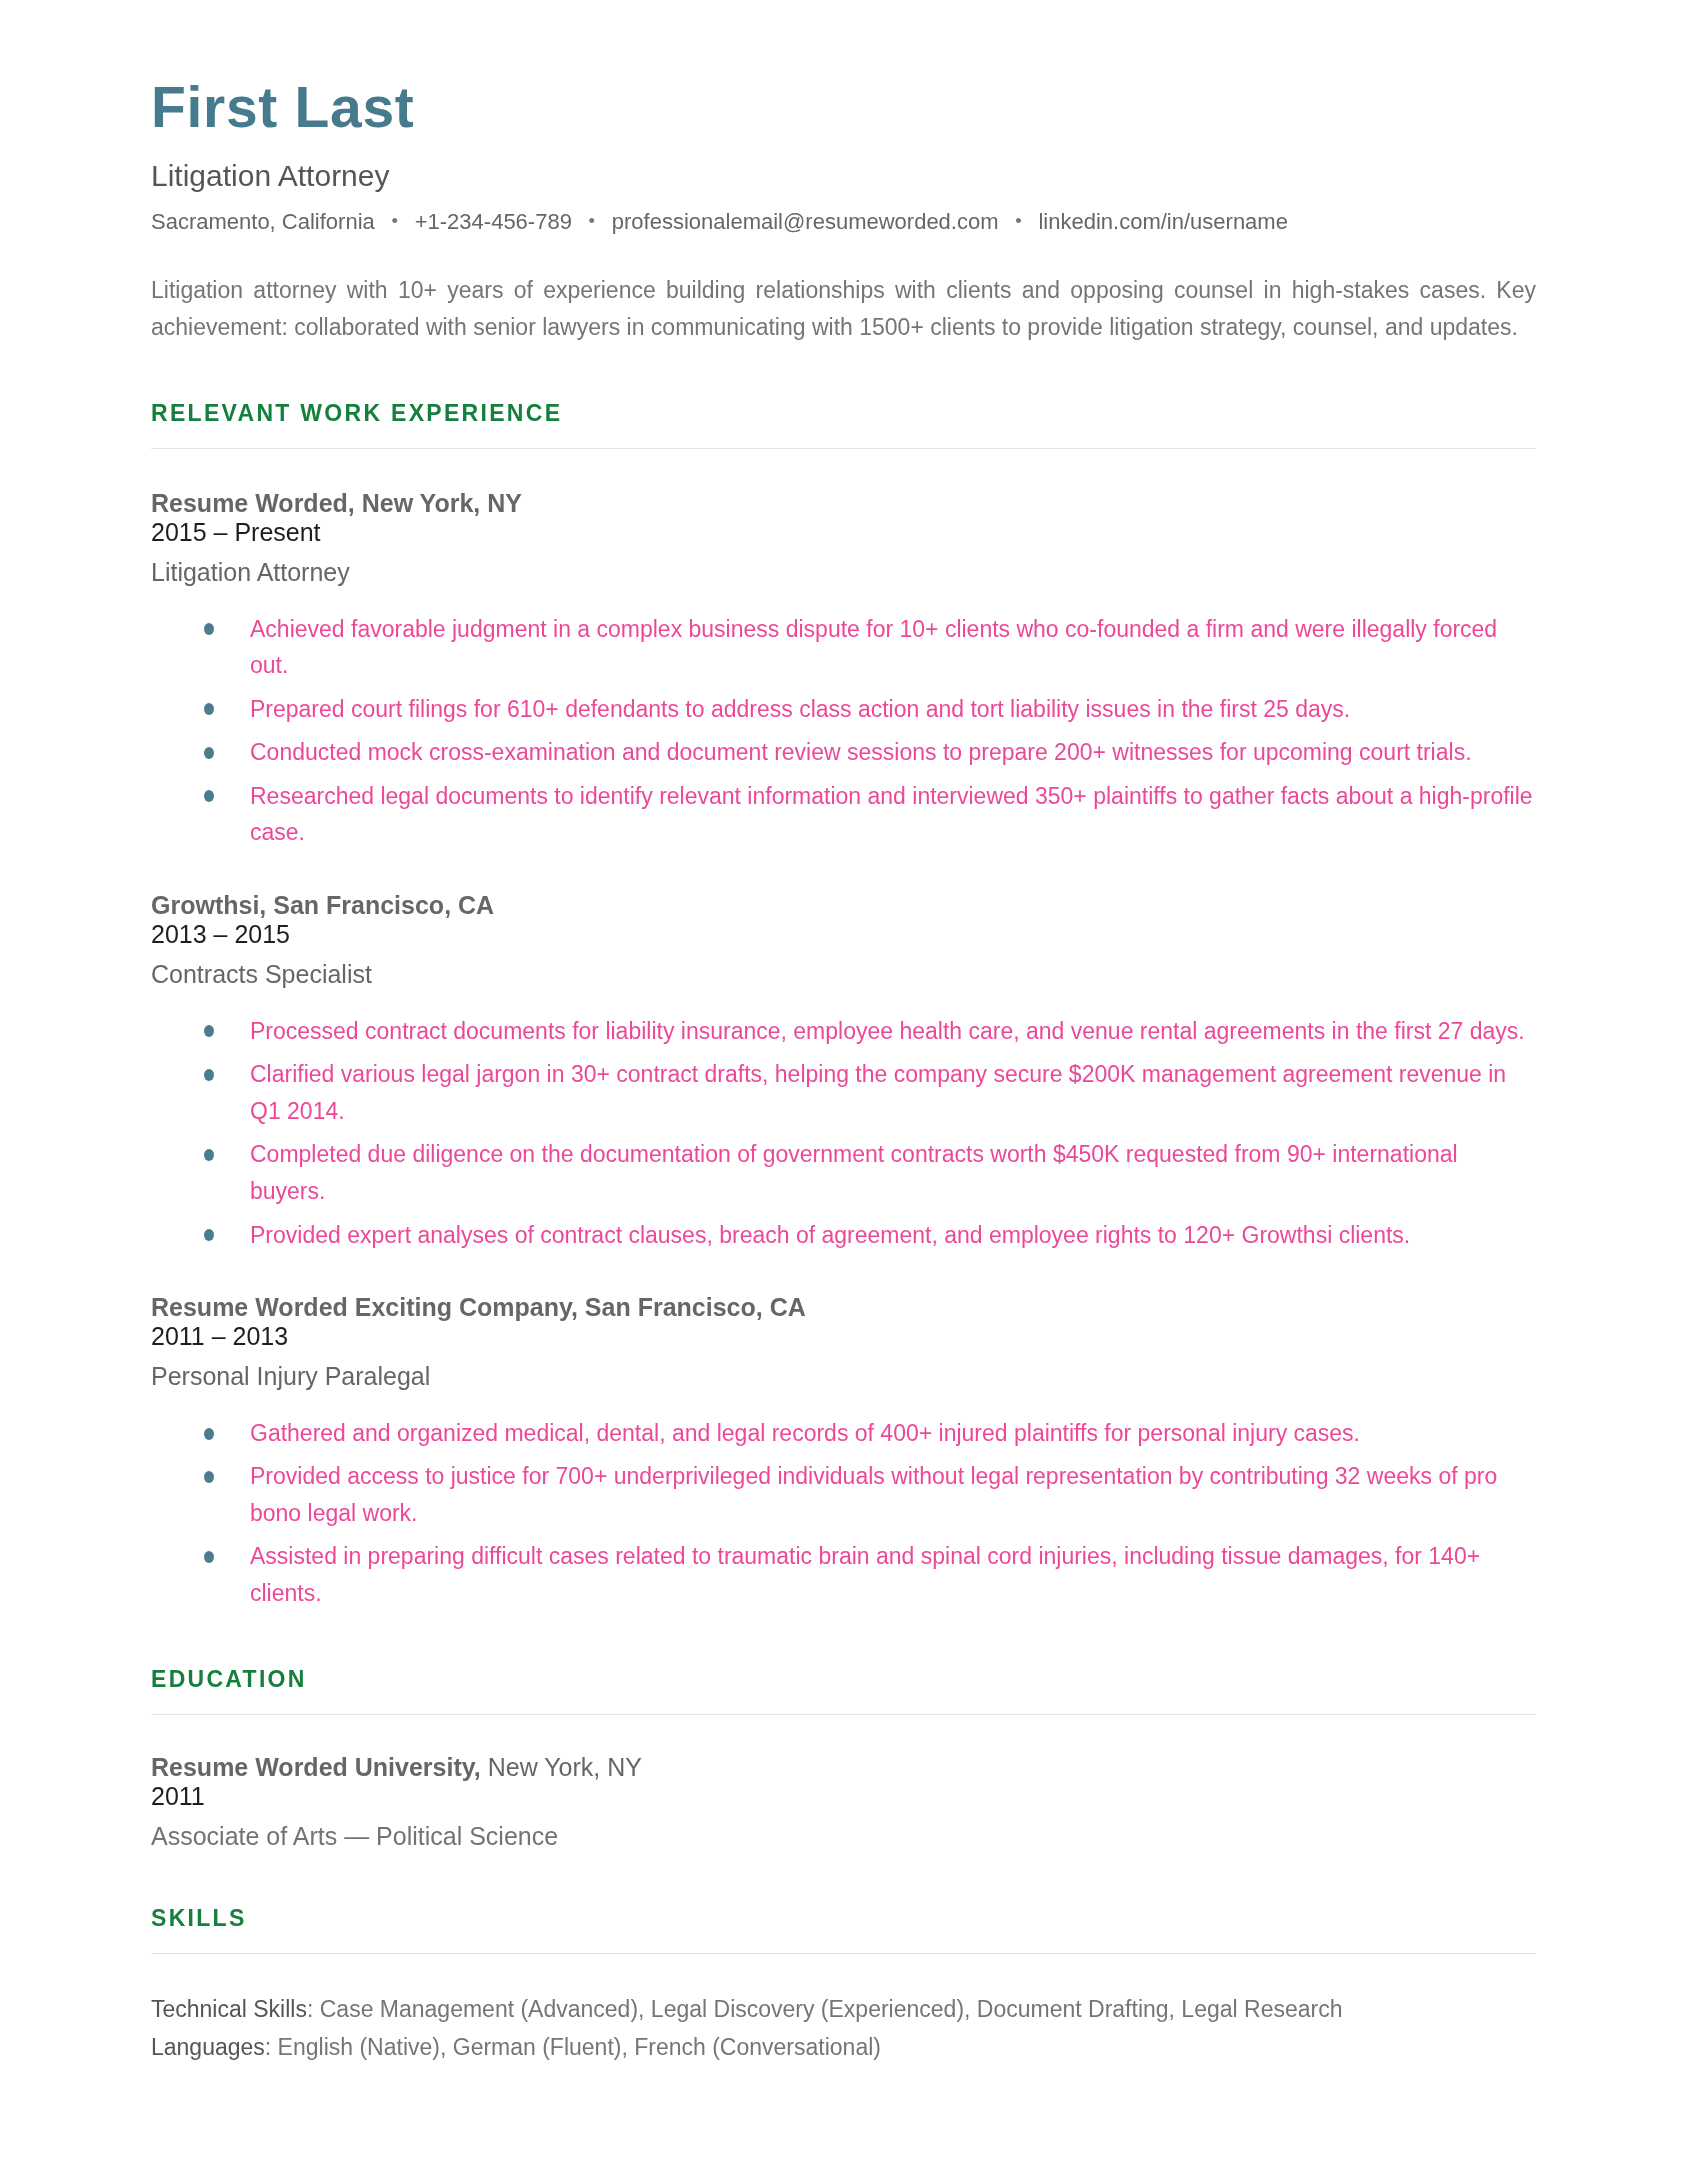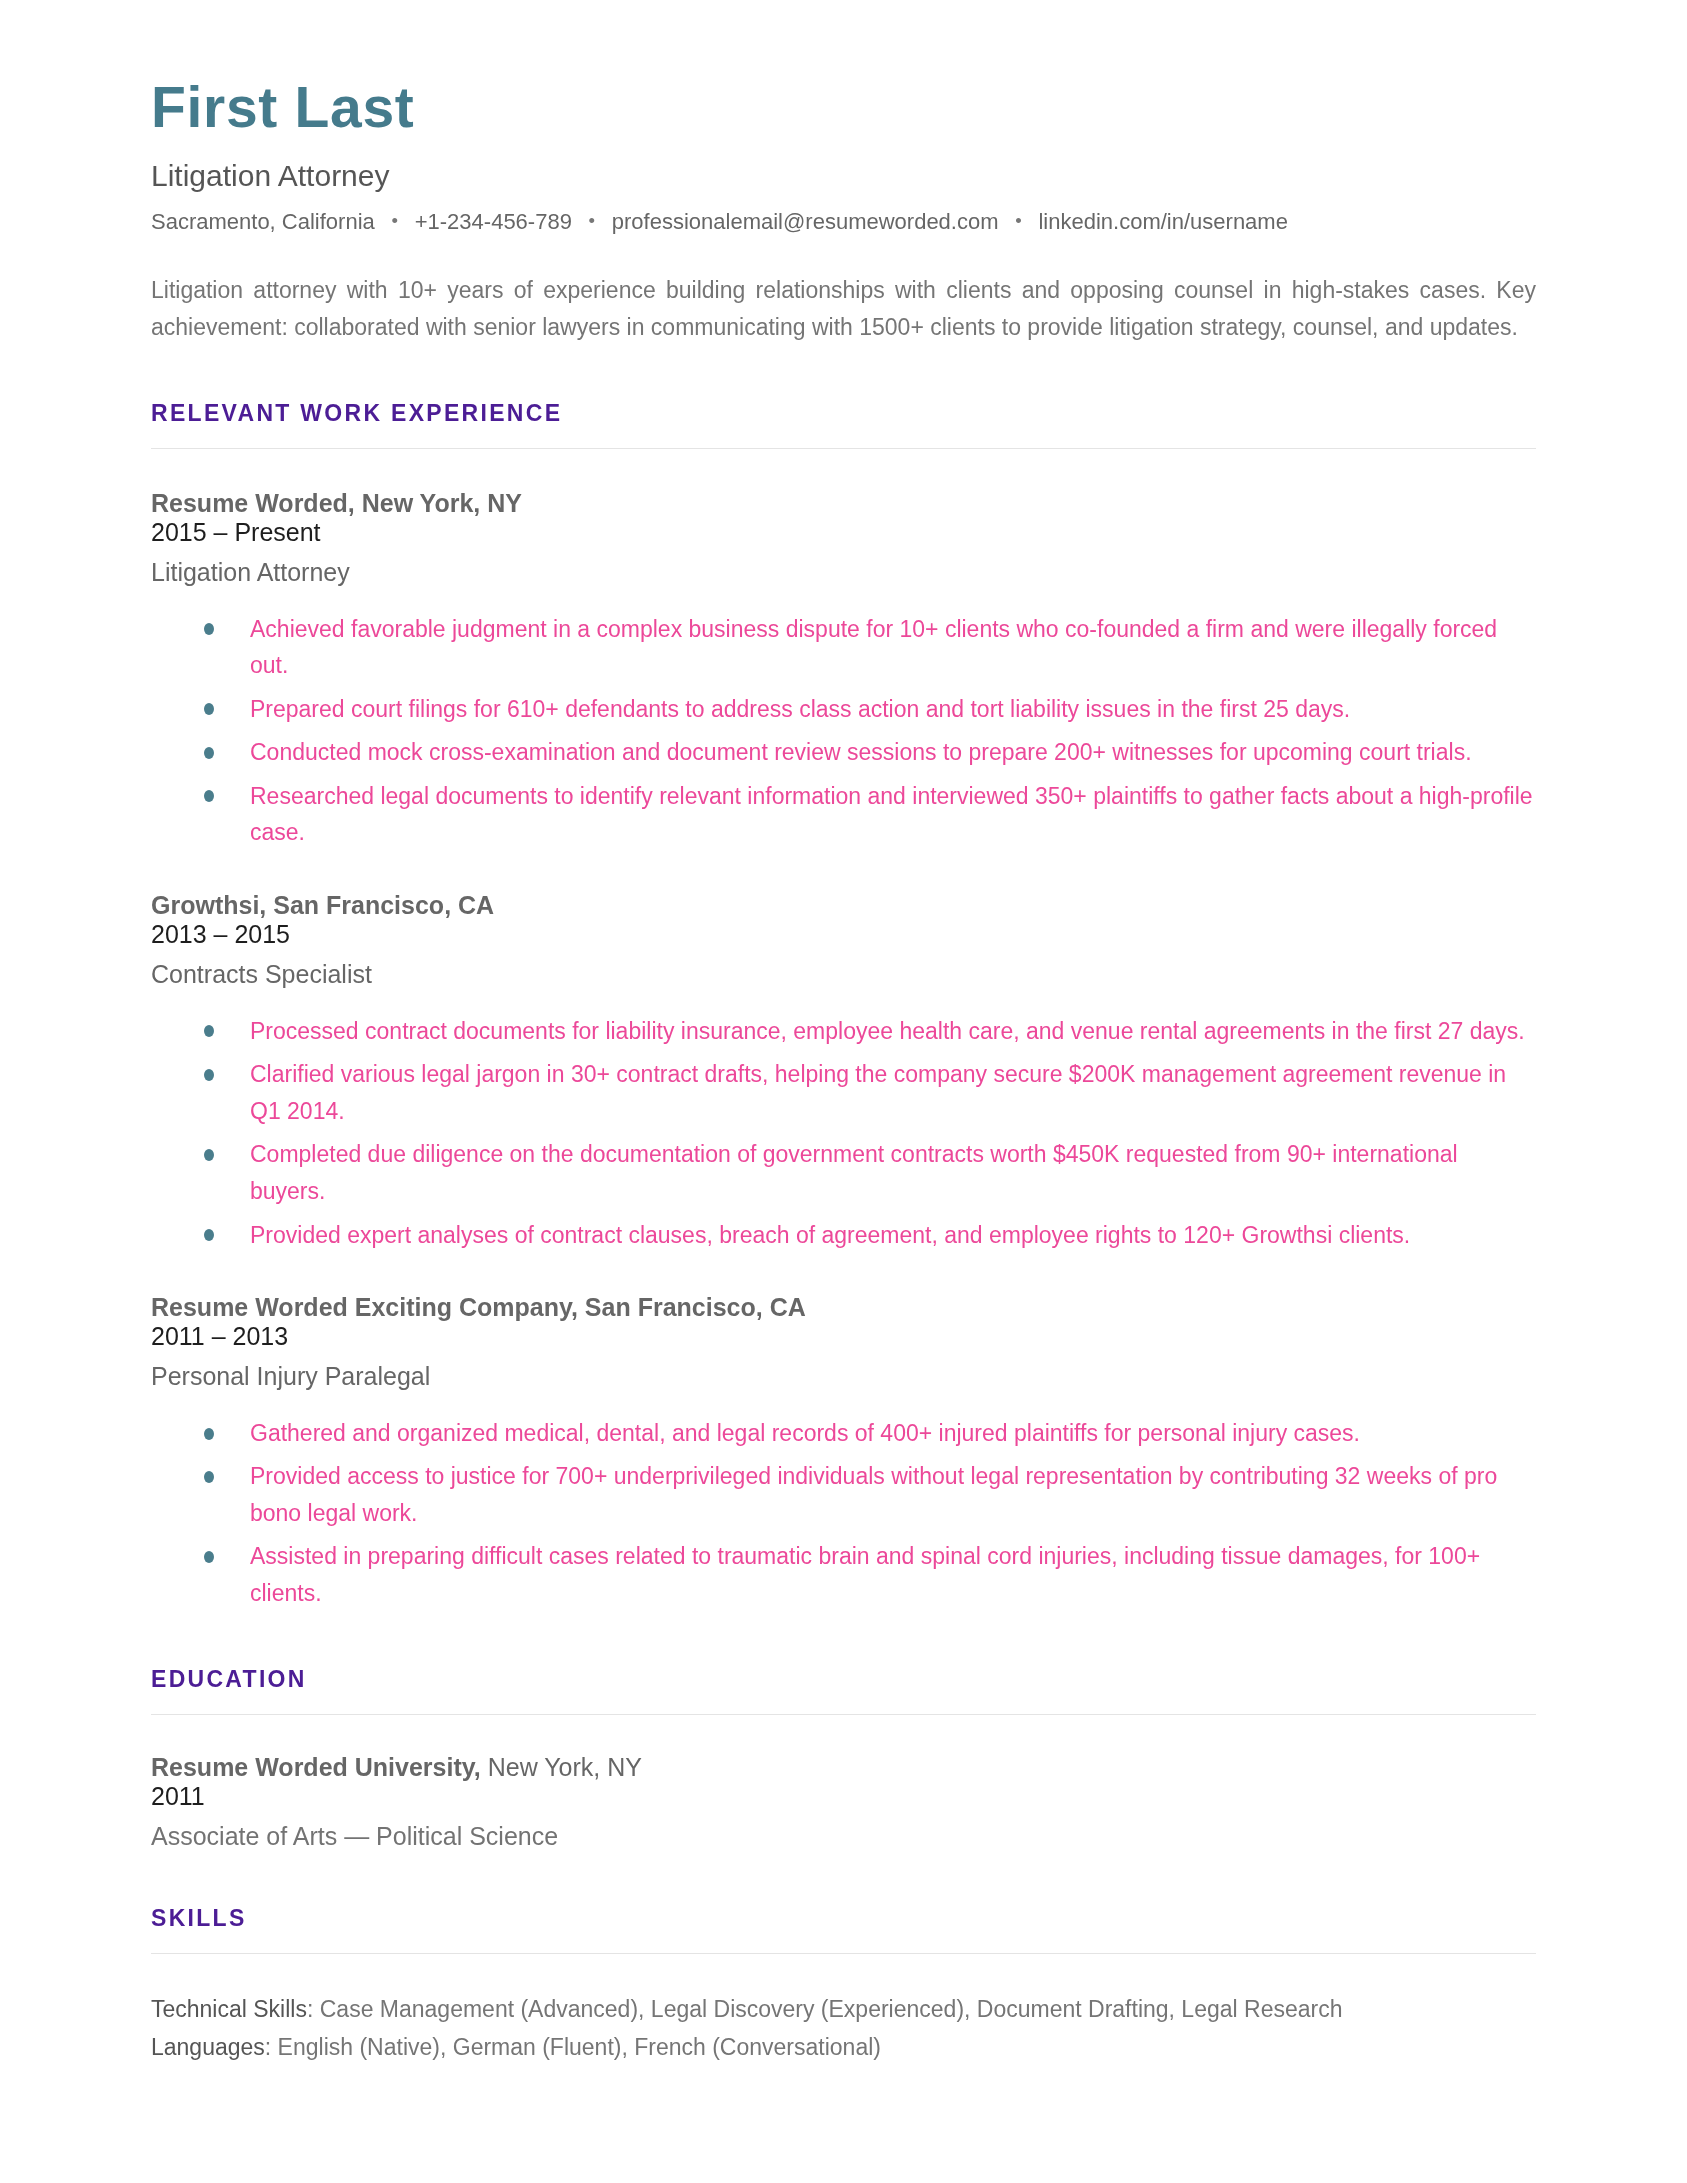--- a/index.html
+++ b/index.html
@@ -45,21 +45,21 @@
     font-size: 23px;
     line-height: 1.62;
     text-align: justify;
     color: #757575;
   }
   .section-heading {
     margin: 54px 0 0 0;
     font-size: 23px;
     font-weight: bold;
     letter-spacing: 2.3px;
-    color: #4c1d95;
+    color: #15803d;
   }
   .divider {
     border: none;
     border-top: 1.3px solid #e4e4e4;
     margin: 21px 0 0 0;
   }
   .job { margin-top: 40px; }
   .row-split {
     display: flex;
     align-items: baseline;
@@ -173,21 +173,21 @@
 
   <div class="job">
     <div class="row-split">
       <span class="company">Resume Worded Exciting Company, San Francisco, CA</span>
       <span class="dates">2011 – 2013</span>
     </div>
     <div class="role">Personal Injury Paralegal</div>
     <ul class="bullets">
       <li>Gathered and organized medical, dental, and legal records of 400+ injured plaintiffs for personal injury cases.</li>
       <li>Provided access to justice for 700+ underprivileged individuals without legal representation by contributing 32 weeks of pro bono legal work.</li>
-      <li>Assisted in preparing difficult cases related to traumatic brain and spinal cord injuries, including tissue damages, for 100+ clients.</li>
+      <li>Assisted in preparing difficult cases related to traumatic brain and spinal cord injuries, including tissue damages, for 140+ clients.</li>
     </ul>
   </div>
 
   <h2 class="section-heading">EDUCATION</h2>
   <hr class="divider">
 
   <div class="edu-entry">
     <div class="row-split">
       <span>
         <span class="company">Resume Worded University,</span><span class="role" style="margin-top:0;"> New York, NY</span>

